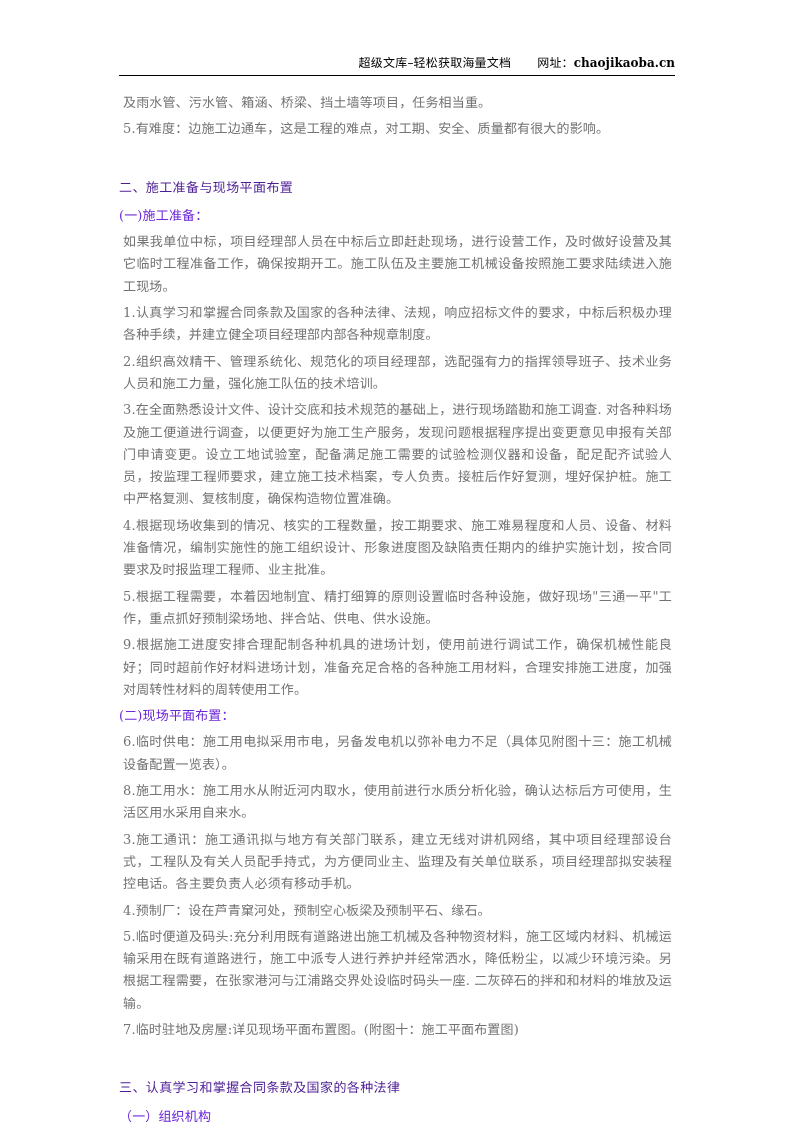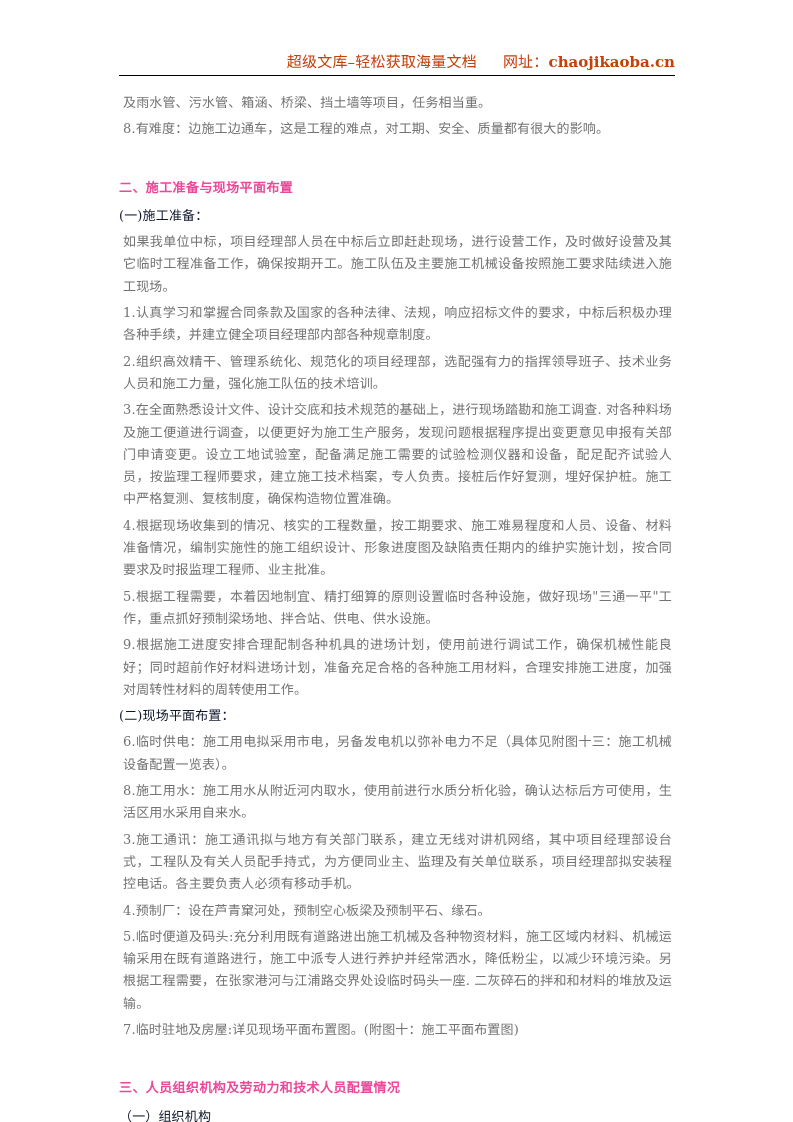--- a/index.html
+++ b/index.html
@@ -33,23 +33,23 @@
     width: 556px;
     box-sizing: border-box;
     text-align: right;
     padding-bottom: 4px;
     border-bottom: 1.4px solid #000000;
     white-space: nowrap;
   }
 
   .header-inner {
     display: inline-block;
-    font-size: 15px;
+    font-size: 12px;
     line-height: 16px;
-    color: #c2410c;
+    color: #000000;
     letter-spacing: 0.2px;
   }
 
   .header-title {
     font-family: "DejaVu Serif", "Liberation Serif", serif;
   }
 
   .header-gap {
     display: inline-block;
     width: 26px;
@@ -81,51 +81,51 @@
     text-justify: inter-ideograph;
     letter-spacing: 0.15px;
     color: #737373;
     word-break: break-all;
   }
 
   p.heading {
     margin: 0;
     font-size: 13px;
     line-height: 22.3px;
-    font-weight: bold;
+    font-weight: normal;
     letter-spacing: 0.4px;
-    color: #ec4899;
+    color: #4c1d95;
   }
 
   p.subheading {
     margin: 0;
     font-size: 13px;
     line-height: 22.3px;
     letter-spacing: 0.15px;
-    color: #0f172a;
+    color: #6d28d9;
   }
 
   .spacer-lg { height: 32px; }
   .spacer-sm { height: 6px; }
 </style>
 </head>
 <body>
 
 <div class="page">
 
   <div class="page-header">
     <span class="header-inner">
       <span class="header-title">超级文库–轻松获取海量文档</span><span class="header-gap"></span><span class="header-url-label">网址：</span><span class="header-url">chaojikaoba.cn</span>
     </span>
   </div>
 
   <div class="content">
 
     <p class="para">及雨水管、污水管、箱涵、桥梁、挡土墙等项目，任务相当重。</p>
-    <p class="para">8.有难度：边施工边通车，这是工程的难点，对工期、安全、质量都有很大的影响。</p>
+    <p class="para">5.有难度：边施工边通车，这是工程的难点，对工期、安全、质量都有很大的影响。</p>
 
     <div class="spacer-lg"></div>
 
     <p class="heading">二、施工准备与现场平面布置</p>
 
     <div class="spacer-sm"></div>
 
     <p class="subheading">(一)施工准备：</p>
     <p class="para">如果我单位中标，项目经理部人员在中标后立即赶赴现场，进行设营工作，及时做好设营及其它临时工程准备工作，确保按期开工。施工队伍及主要施工机械设备按照施工要求陆续进入施工现场。</p>
     <p class="para">1.认真学习和掌握合同条款及国家的各种法律、法规，响应招标文件的要求，中标后积极办理各种手续，并建立健全项目经理部内部各种规章制度。</p>
@@ -138,21 +138,21 @@
     <p class="subheading">(二)现场平面布置：</p>
     <p class="para">6.临时供电：施工用电拟采用市电，另备发电机以弥补电力不足（具体见附图十三：施工机械设备配置一览表）。</p>
     <p class="para">8.施工用水：施工用水从附近河内取水，使用前进行水质分析化验，确认达标后方可使用，生活区用水采用自来水。</p>
     <p class="para">3.施工通讯：施工通讯拟与地方有关部门联系，建立无线对讲机网络，其中项目经理部设台式，工程队及有关人员配手持式，为方便同业主、监理及有关单位联系，项目经理部拟安装程控电话。各主要负责人必须有移动手机。</p>
     <p class="para">4.预制厂：设在芦青窠河处，预制空心板梁及预制平石、缘石。</p>
     <p class="para">5.临时便道及码头:充分利用既有道路进出施工机械及各种物资材料，施工区域内材料、机械运输采用在既有道路进行，施工中派专人进行养护并经常洒水，降低粉尘，以减少环境污染。另根据工程需要，在张家港河与江浦路交界处设临时码头一座. 二灰碎石的拌和和材料的堆放及运输。</p>
     <p class="para">7.临时驻地及房屋:详见现场平面布置图。(附图十：施工平面布置图)</p>
 
     <div class="spacer-lg"></div>
 
-    <p class="heading">三、人员组织机构及劳动力和技术人员配置情况</p>
+    <p class="heading">三、认真学习和掌握合同条款及国家的各种法律</p>
 
     <div class="spacer-sm"></div>
 
     <p class="subheading">（一）组织机构</p>
     <p class="para">根据业主和招标文件，针对合同段的施工要求，以及工程规模、工期、质量等方面的要求，我单位将为合同段的施工组成一套高效、精干、强有力的领导机构和装备先进，施工水平过硬的队伍，在施工现场设 C 标段项目部，设项目经理 1 人，项目副经理 1 人，经理部内设工程管理科、办公室等职能部门，设道路施</p>
 
   </div>
 
 </div>
 

